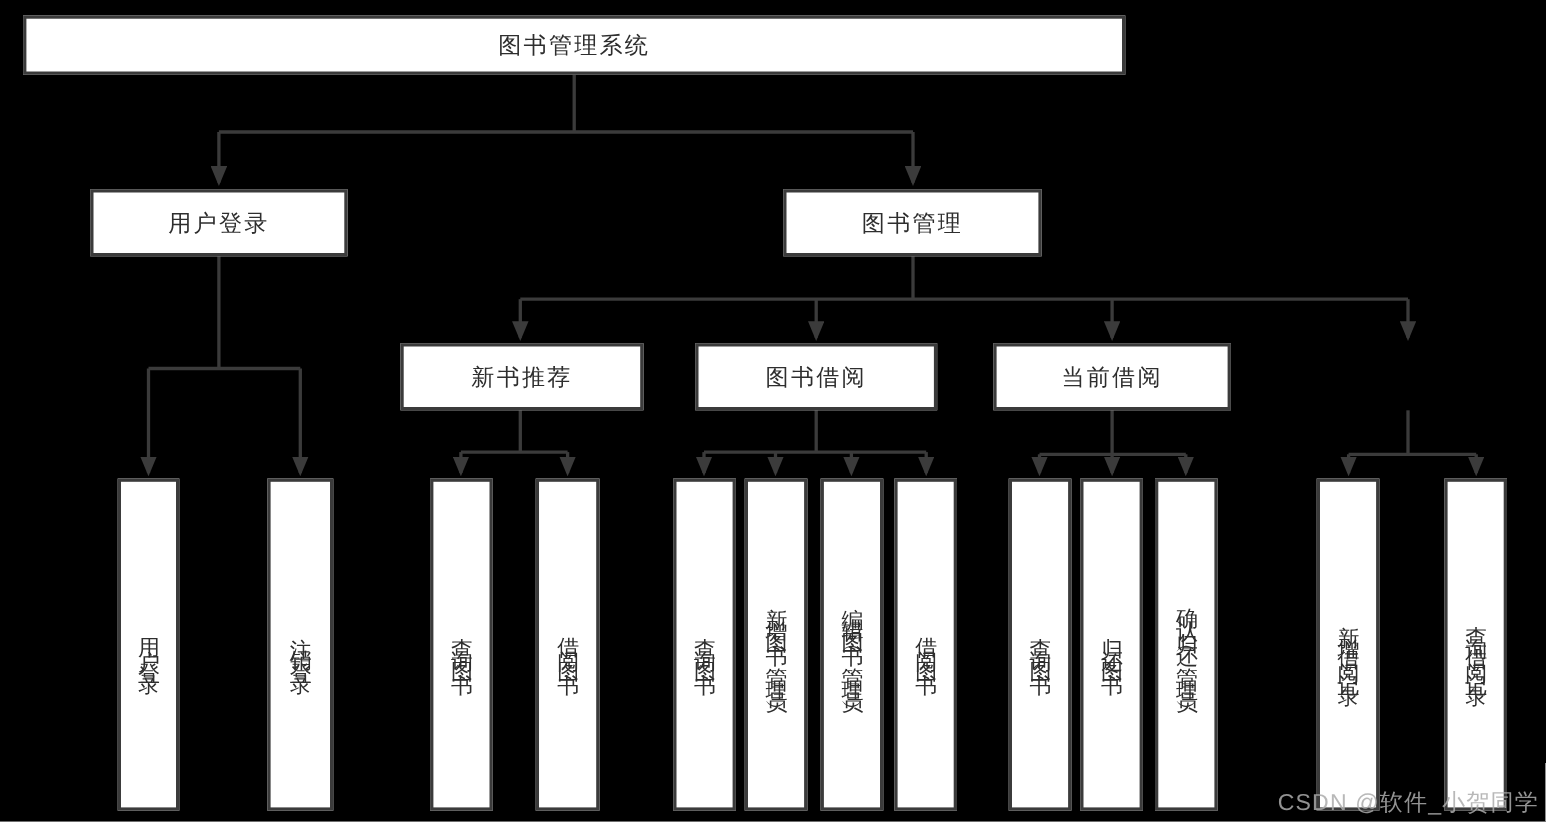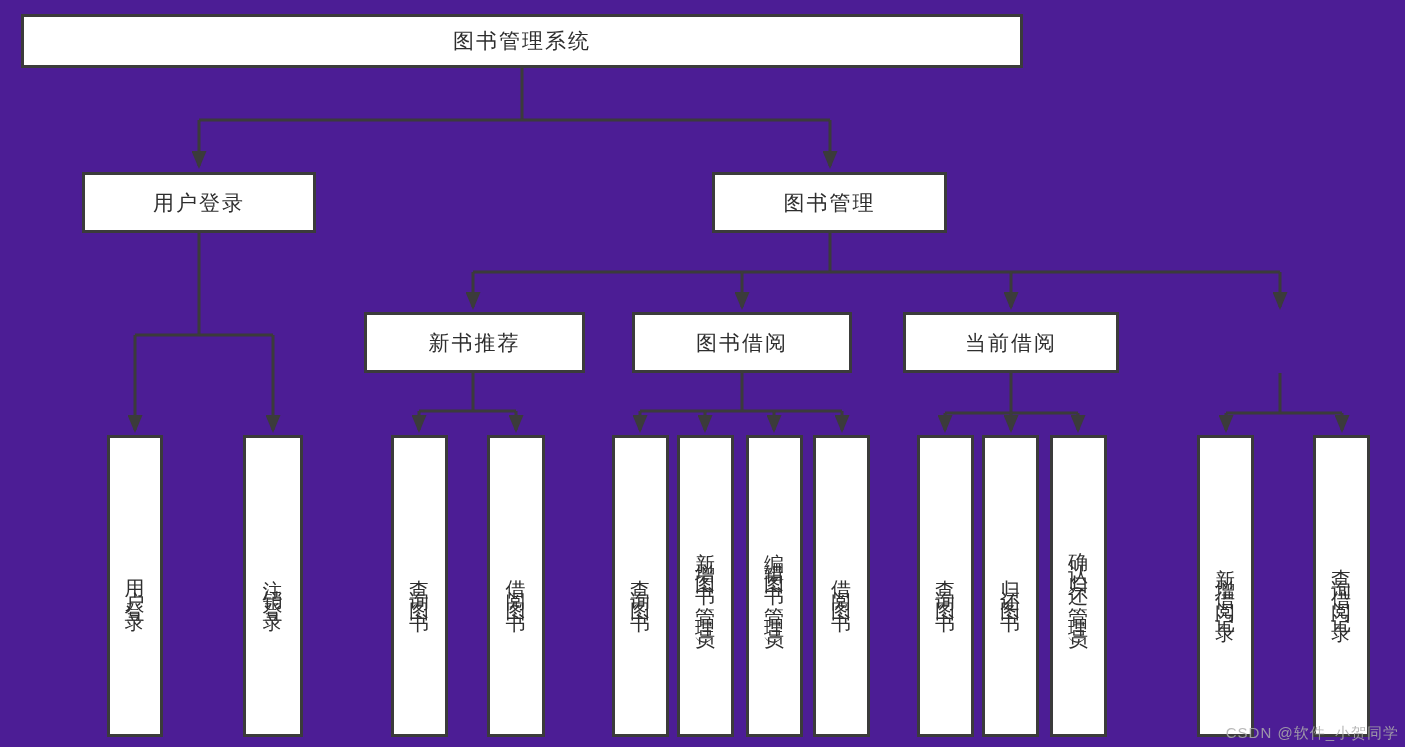--- a/index.html
+++ b/index.html
@@ -1,19 +1,19 @@
 <!DOCTYPE html>
 <html><head>
 <meta charset="utf-8">
 <style>
   html,body { margin:0; padding:0; background:#ffffff; }
   .canvas {
     position:relative;
     width:1405px; height:747px;
-    background:#4c1d95;
+    background:#000000;
     font-family:"Liberation Sans", sans-serif;
     overflow:hidden;
   }
   svg.connectors { position:absolute; left:0; top:0; pointer-events:none; }
 
   .node {
     position:absolute;
     box-sizing:border-box;
     border:3px solid #3b3b3b;
     background:#ffffff;
@@ -59,21 +59,21 @@
   #b-leaf-bb-borrow  { left:813px;  width:57px; }
   #b-leaf-cb-query   { left:917px;  width:57px; }
   #b-leaf-cb-return  { left:982px;  width:57px; }
   #b-leaf-cb-confirm { left:1050px; width:57px; }
   #b-leaf-br-add     { left:1197px; width:57px; }
   #b-leaf-br-query   { left:1313px; width:57px; }
 
   .watermark {
     position:absolute;
     right:6px; bottom:4px;
-    font-size:15px;
+    font-size:21px;
     color:rgba(172,172,172,0.85);
     letter-spacing:1px;
     white-space:nowrap;
     z-index:5;
   }
 </style>
 </head>
 <body>
 
 <div class="canvas">

